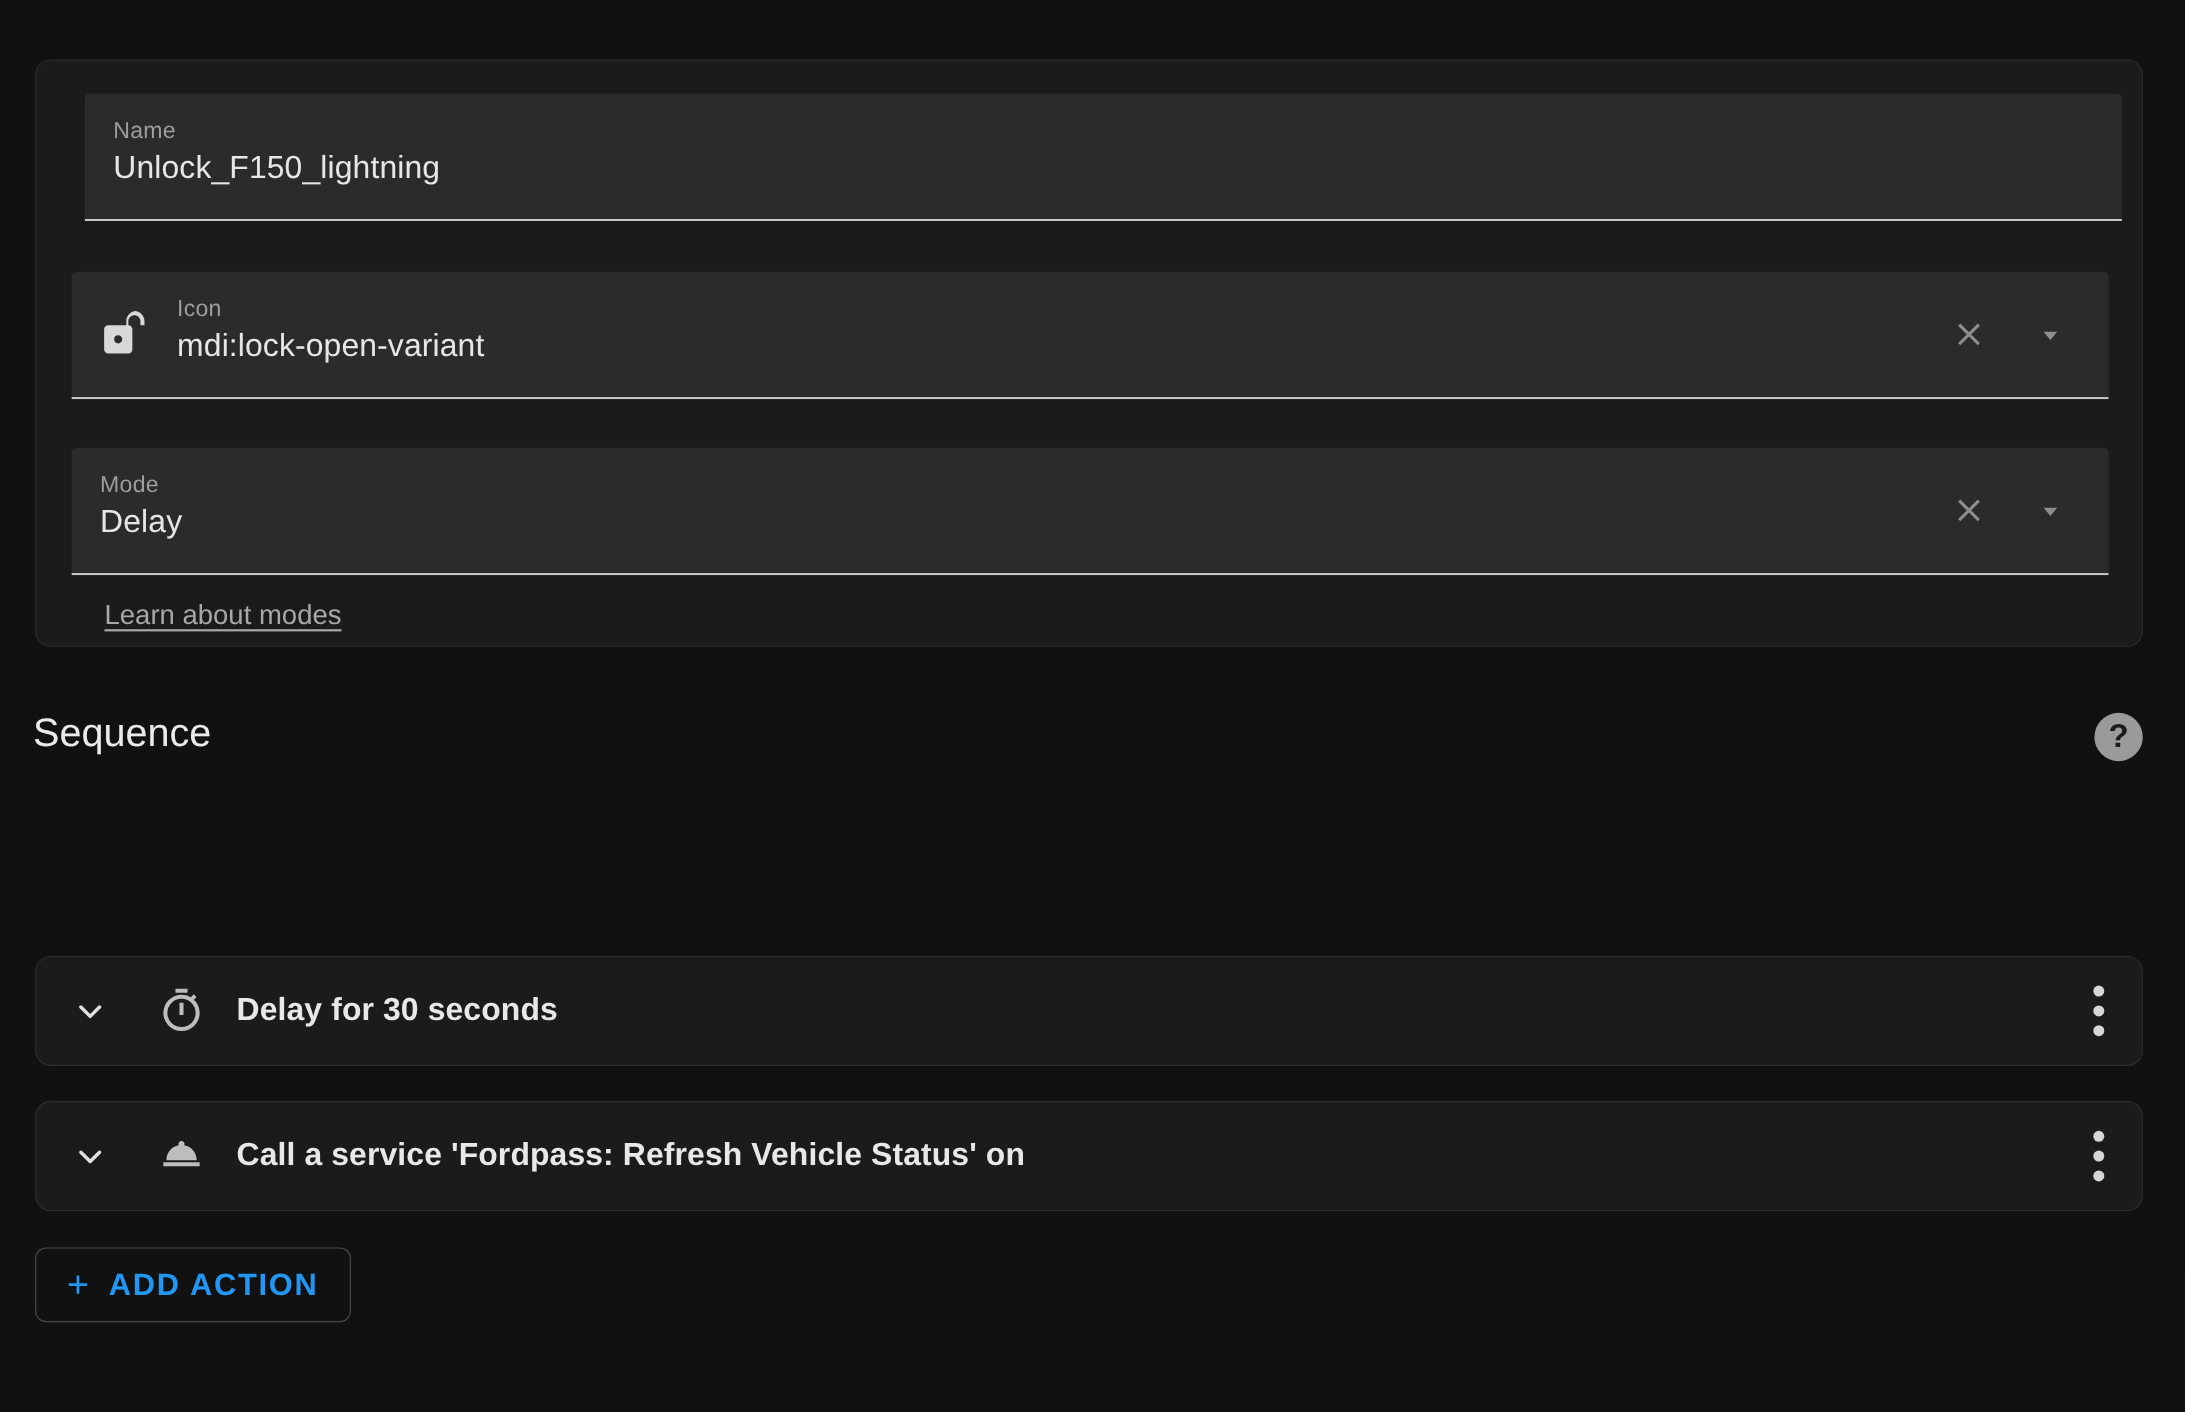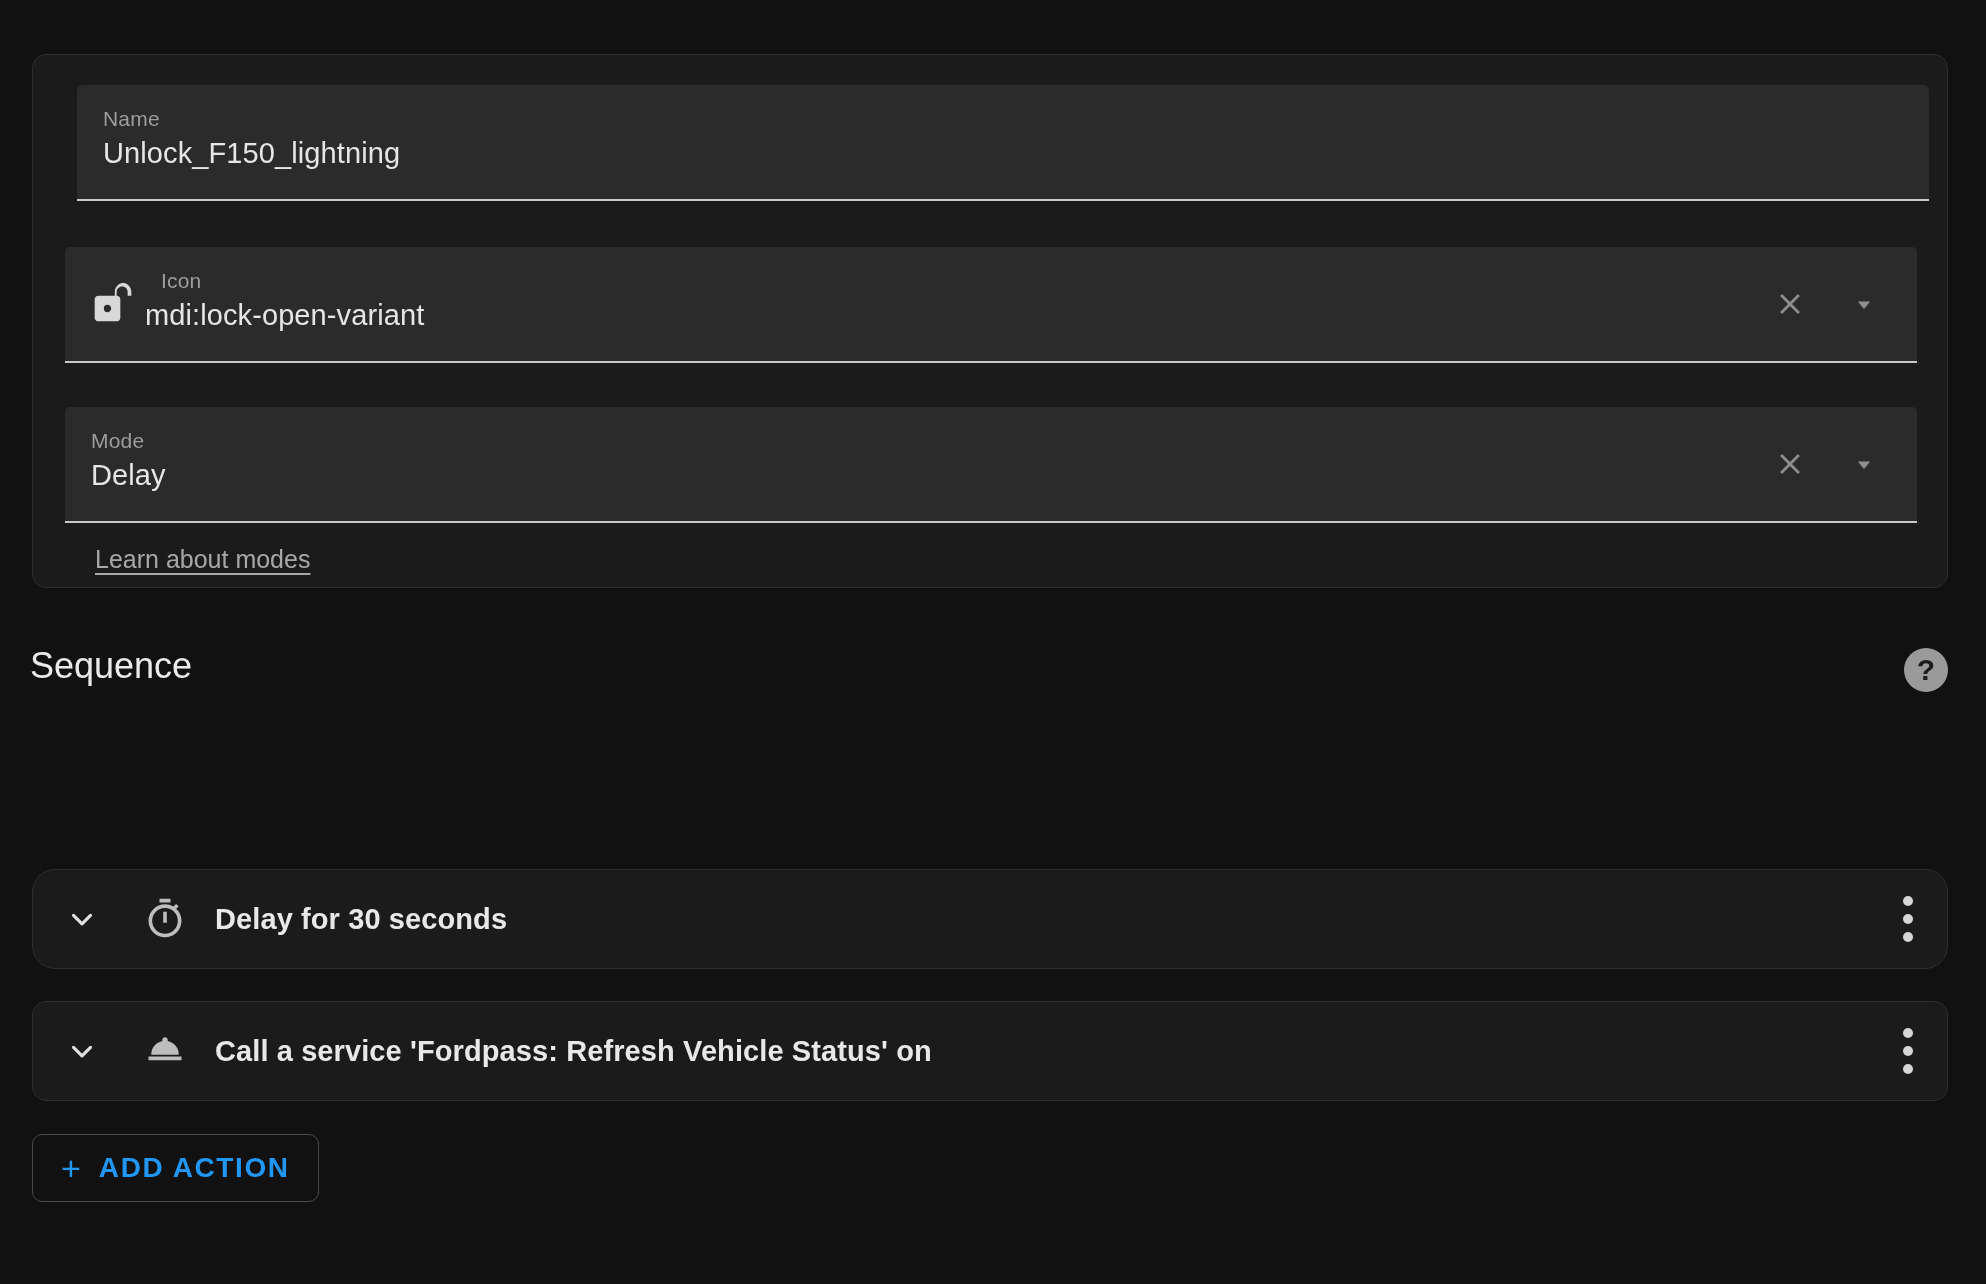--- a/index.html
+++ b/index.html
@@ -57,21 +57,21 @@
     left: 26px;
     top: 52px;
     font-size: 29px;
     color: #e6e6e6;
     letter-spacing: .1px;
     white-space: nowrap;
   }
 
   
   .field-icon .field-label { left: 96px; }
-  .field-icon .field-value { left: 80px; }
+  .field-icon .field-value { left: 96px; }
 
   .lock-glyph {
     position: absolute;
     left: 26px;
     top: 34px;
     width: 44px;
     height: 48px;
   }
 
   .field-clear, .field-caret {
@@ -130,21 +130,21 @@
   .action-row {
     position: absolute;
     left: 32px;
     width: 1916px;
     height: 100px;
     background: #1b1b1b;
     border: 1px solid #2e2e2e;
     border-radius: 14px;
   }
   .row-0 { top: 737px; }
-  .row-1 { top: 869px; border-radius: 23px; }
+  .row-1 { top: 869px; }
   .row-2 { top: 1001px; }
 
   .row-chevron {
     position: absolute;
     left: 32px;
     top: 50%;
     transform: translateY(-50%);
     width: 34px;
     height: 34px;
     cursor: pointer;

